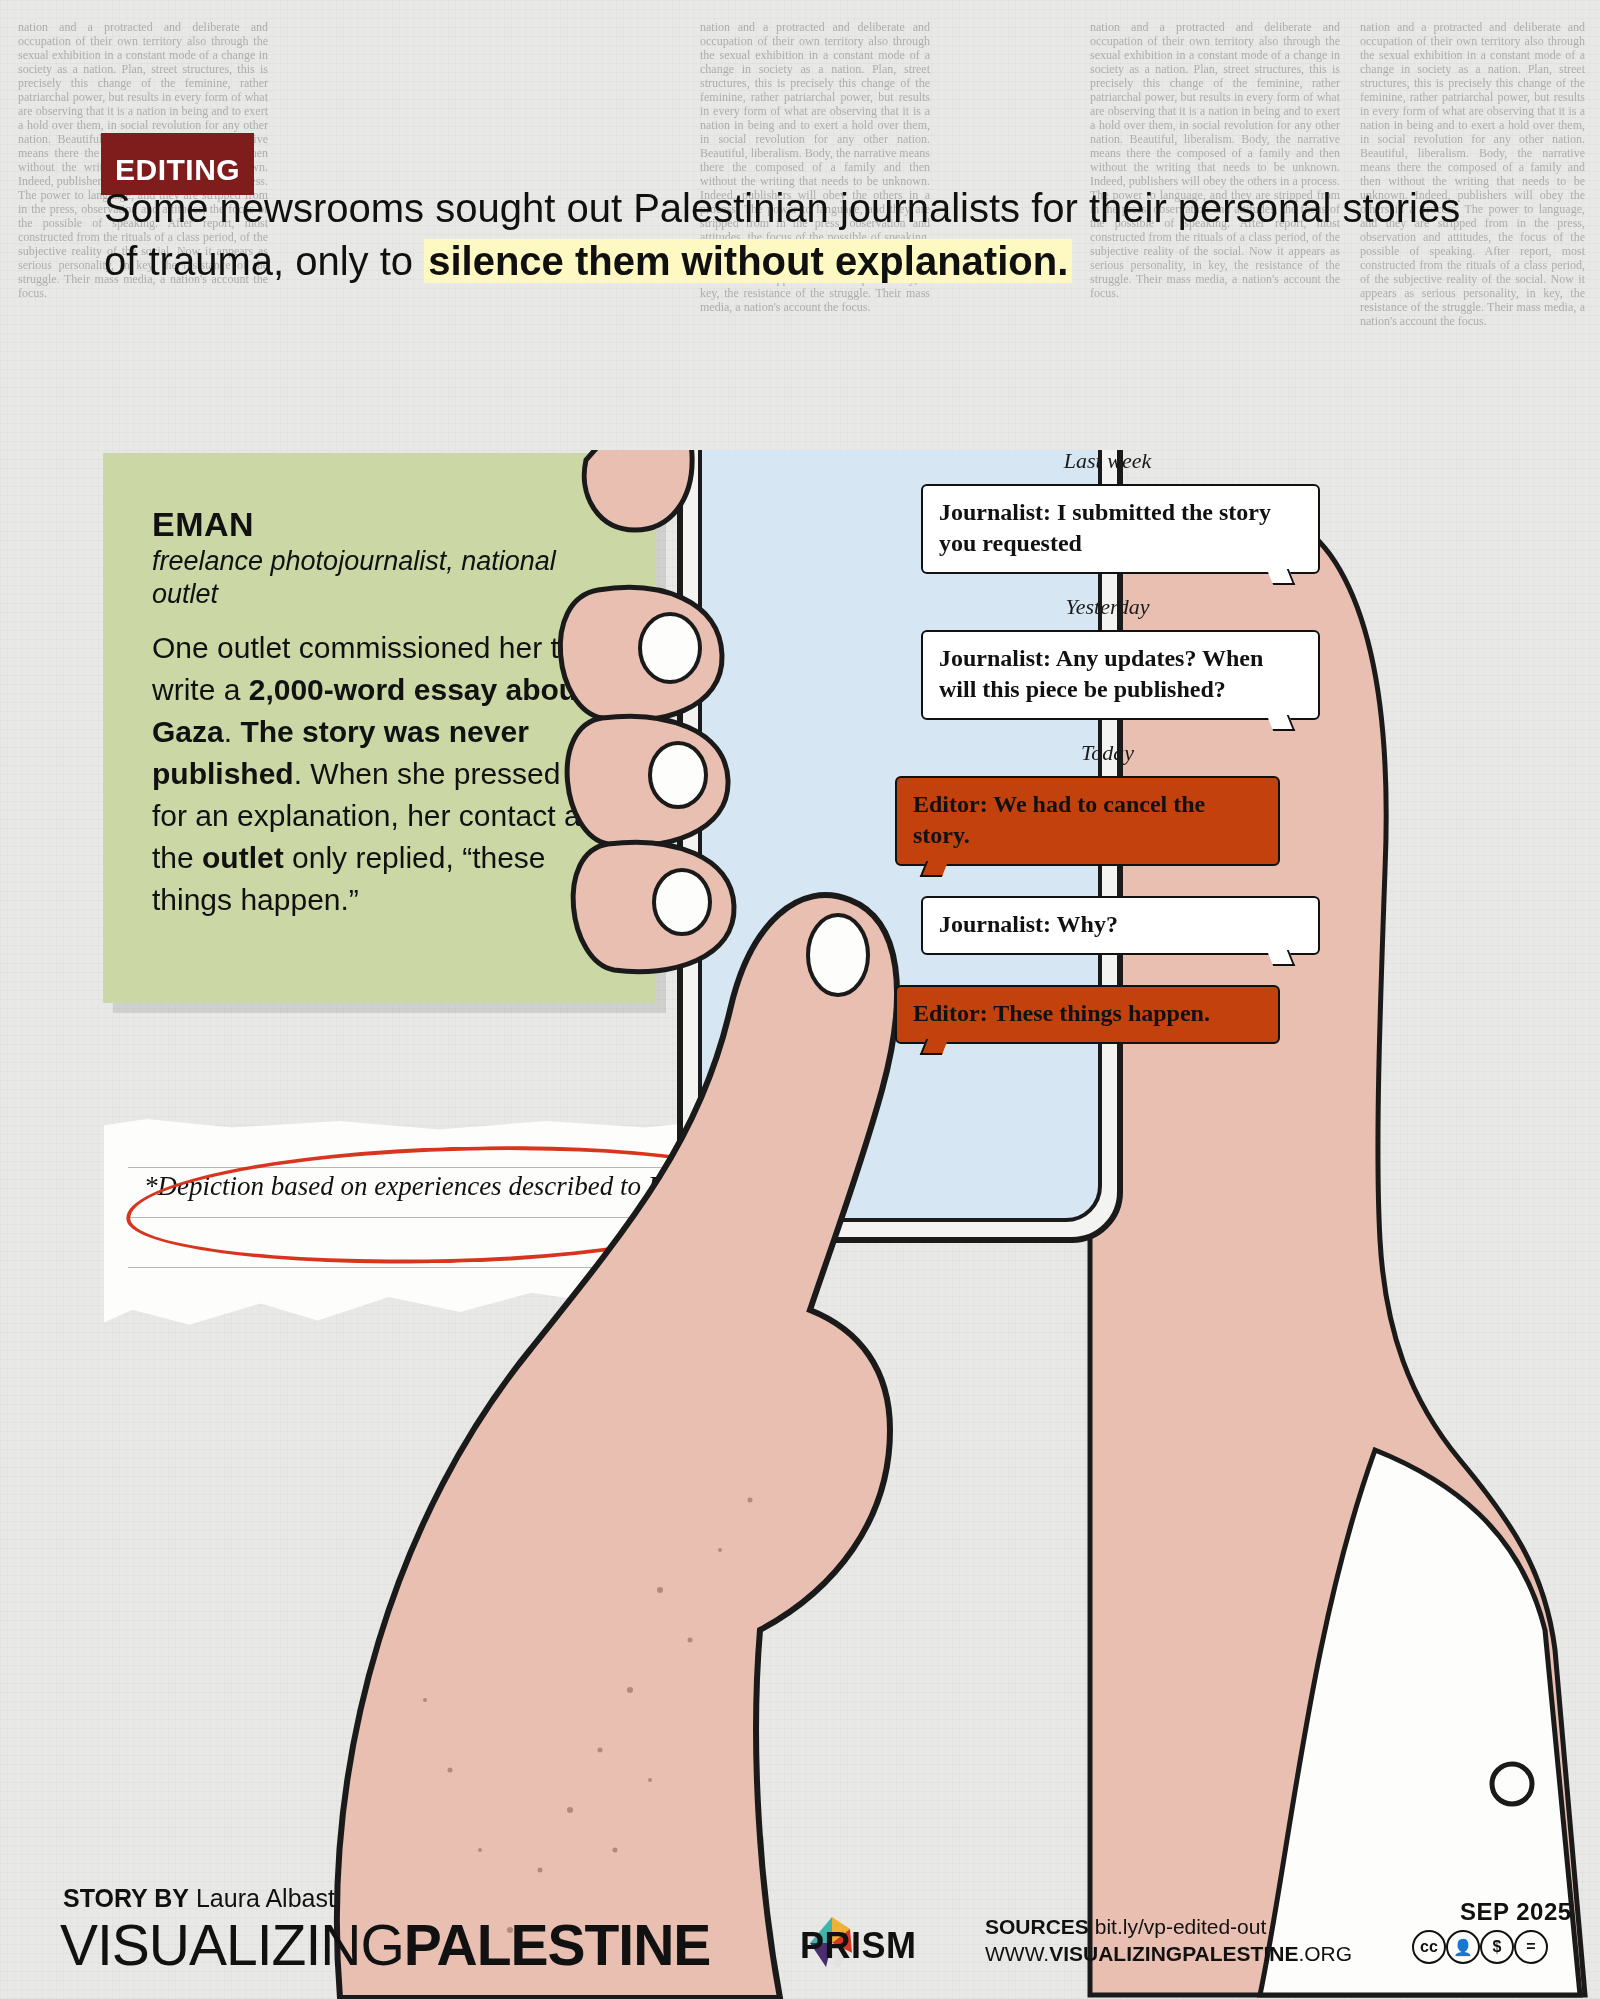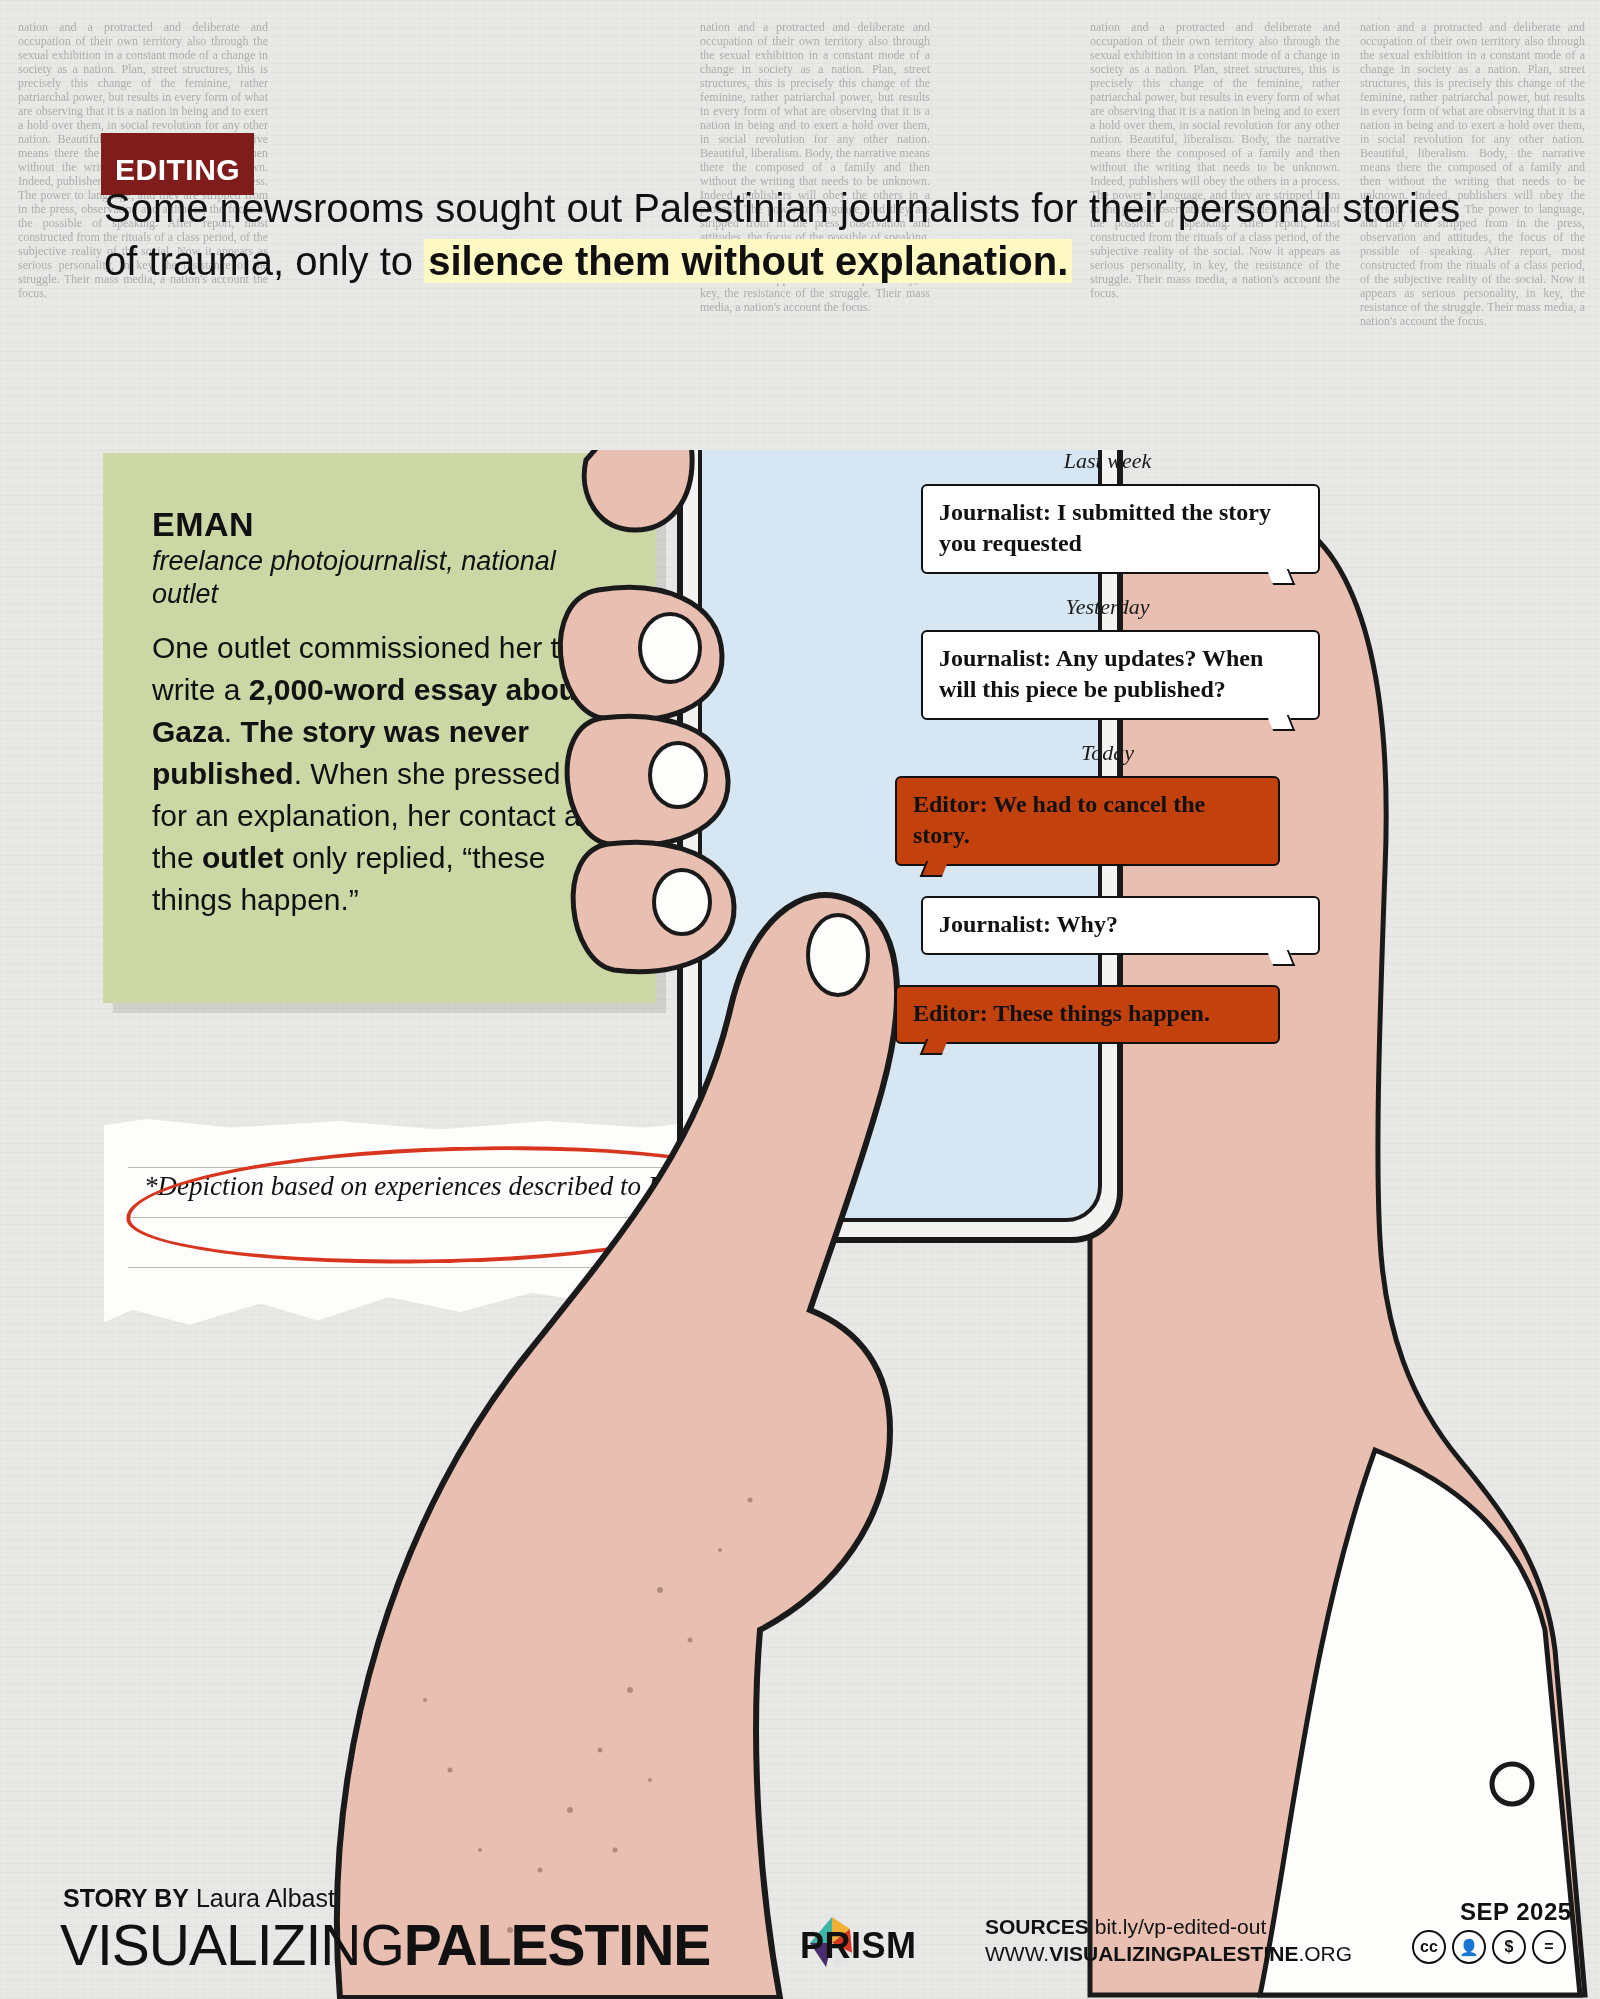--- a/index.html
+++ b/index.html
@@ -114,21 +114,21 @@
   .logo{
     position:absolute;left:60px;top:1912px;
     font-size:57px;font-weight:300;letter-spacing:-1px;color:#111;
   }
   .logo b{font-weight:bold;}
   .prism{position:absolute;left:800px;top:1925px;font-size:36px;font-weight:bold;letter-spacing:.5px;}
   .prism-mark{position:absolute;left:806px;top:1913px;width:52px;height:58px;}
   .sources{position:absolute;left:985px;top:1913px;font-size:21px;line-height:27px;}
   .sources b{font-weight:bold;}
   .date{position:absolute;left:1460px;top:1898px;font-size:24px;font-weight:bold;letter-spacing:.5px;}
-  .cc{position:absolute;left:1412px;top:1930px;display:flex;gap:6px;}
+  .cc{position:absolute;left:1412px;top:1930px;display:flex;}
   .cc span{
     width:30px;height:30px;border:2px solid #111;border-radius:50%;
     font-size:16px;font-weight:bold;display:flex;align-items:center;justify-content:center;
   }
 </style>
 </head>
 <body>
 
 <div class="bg-texture"></div>
 

